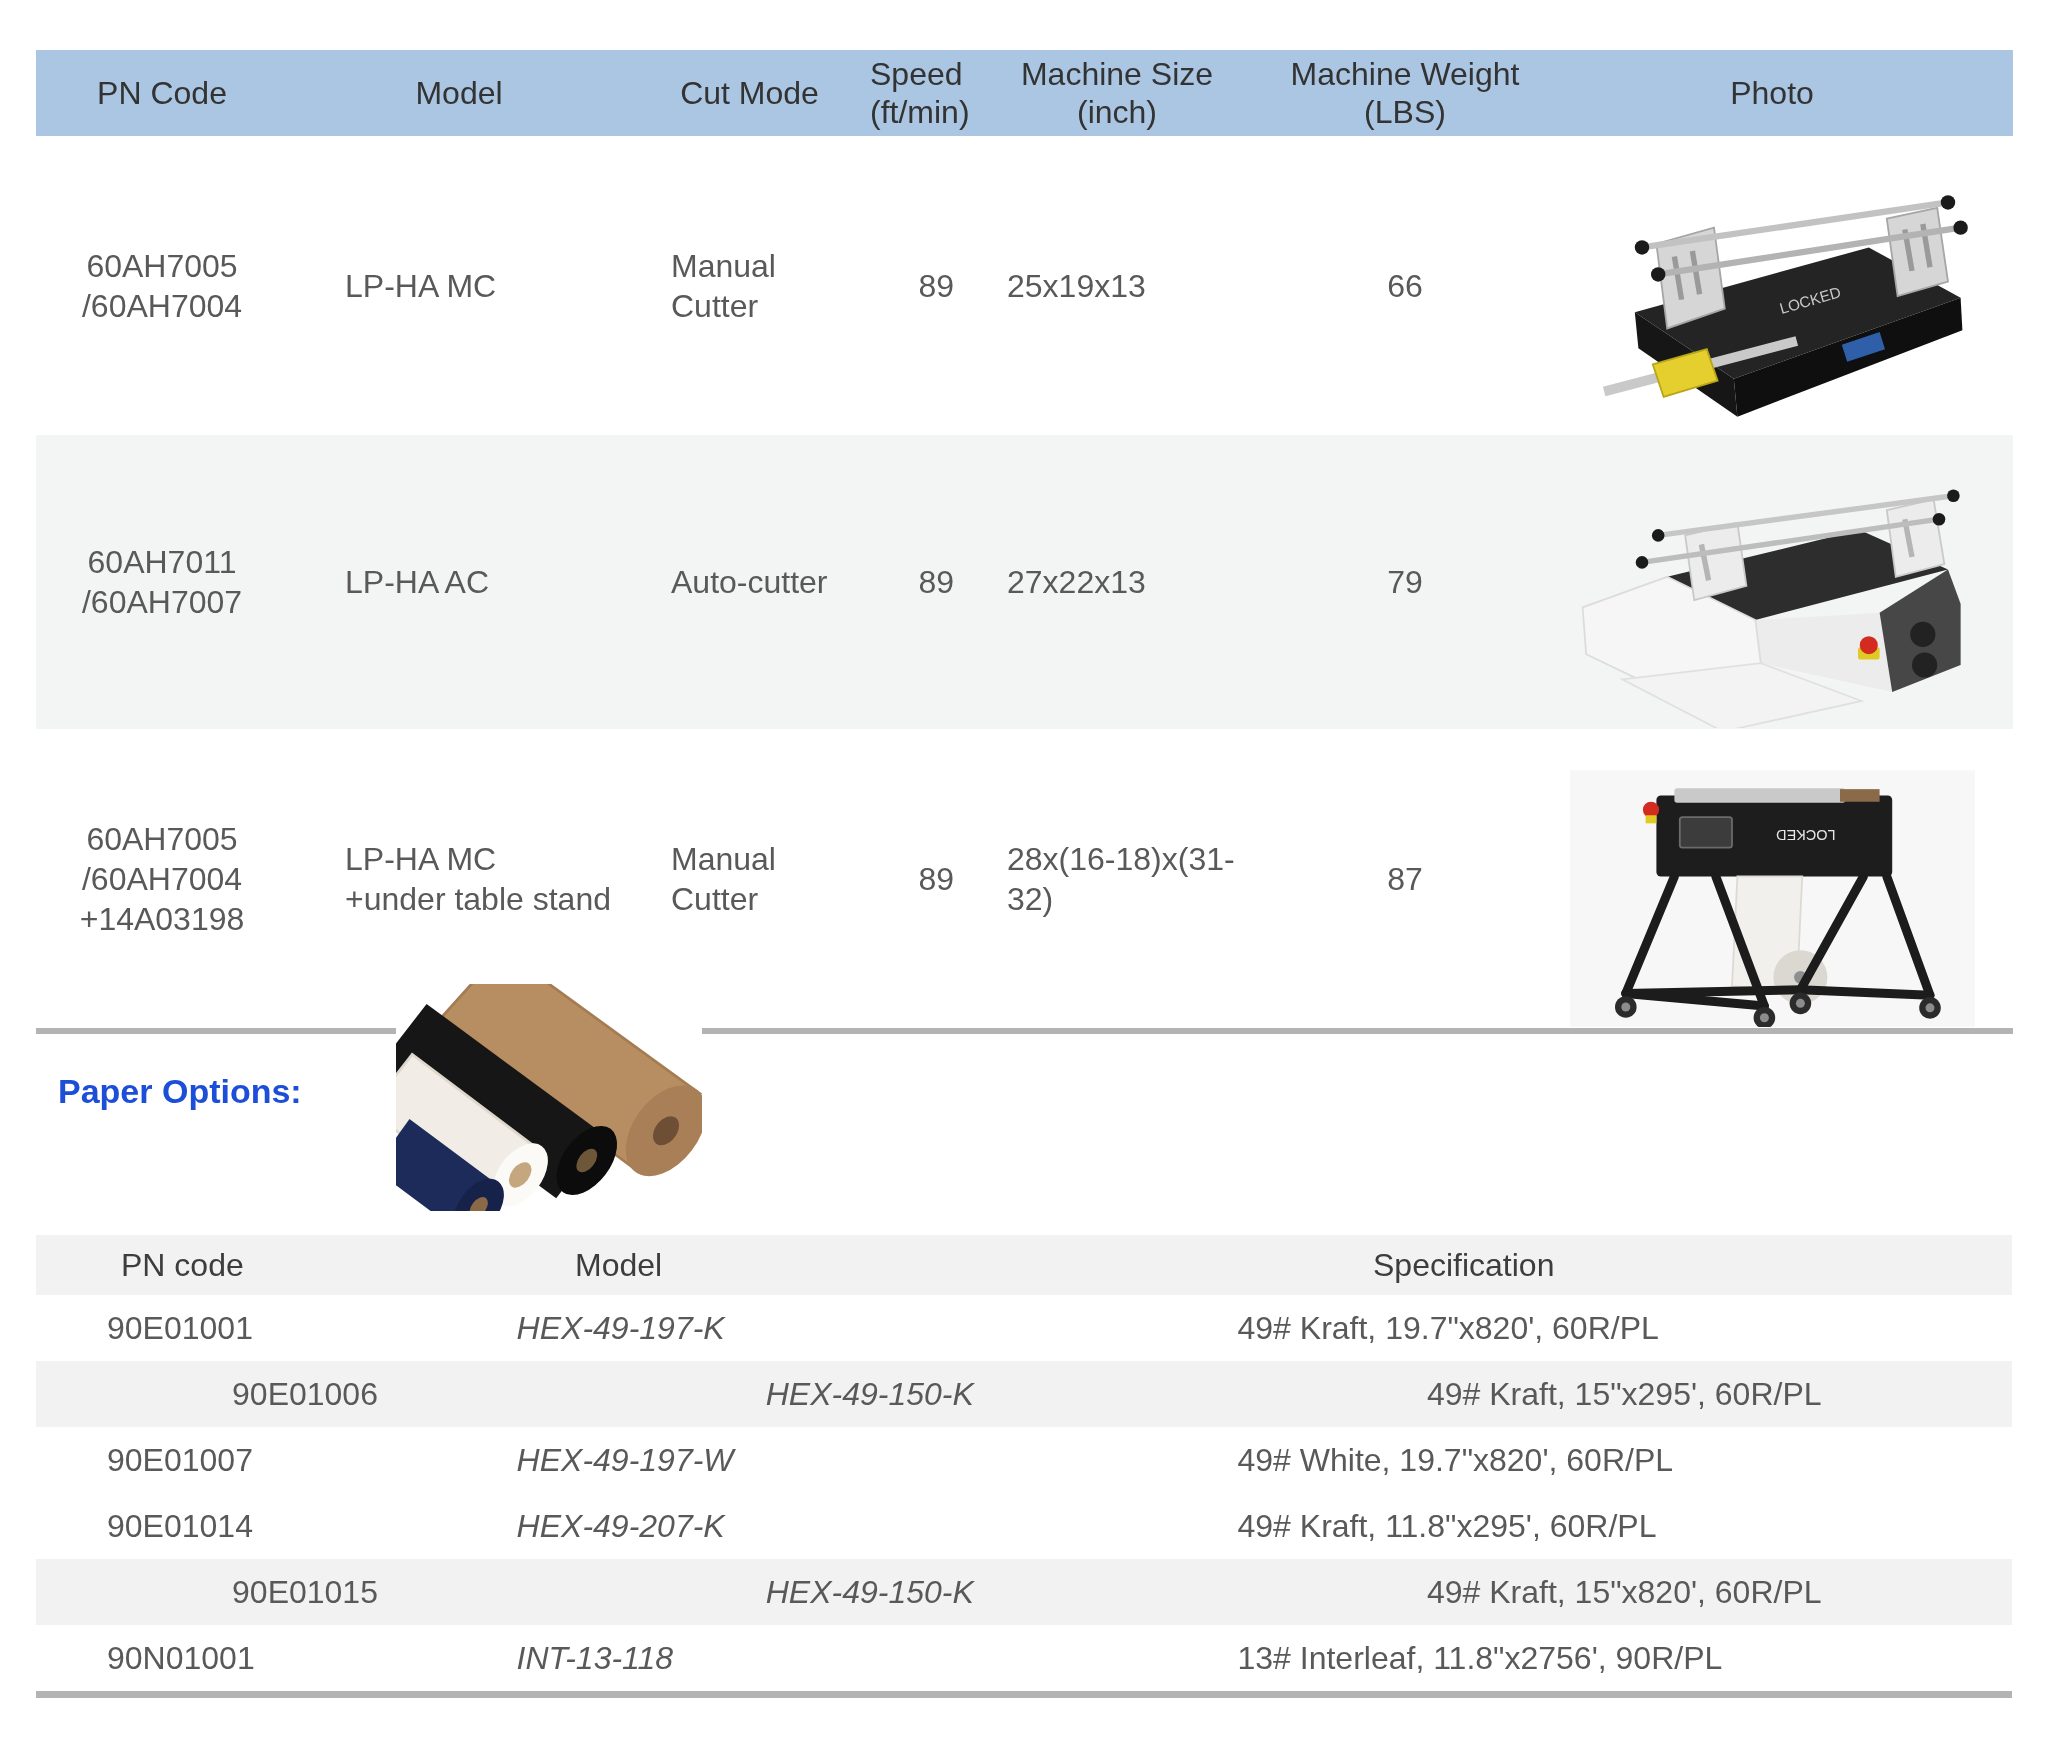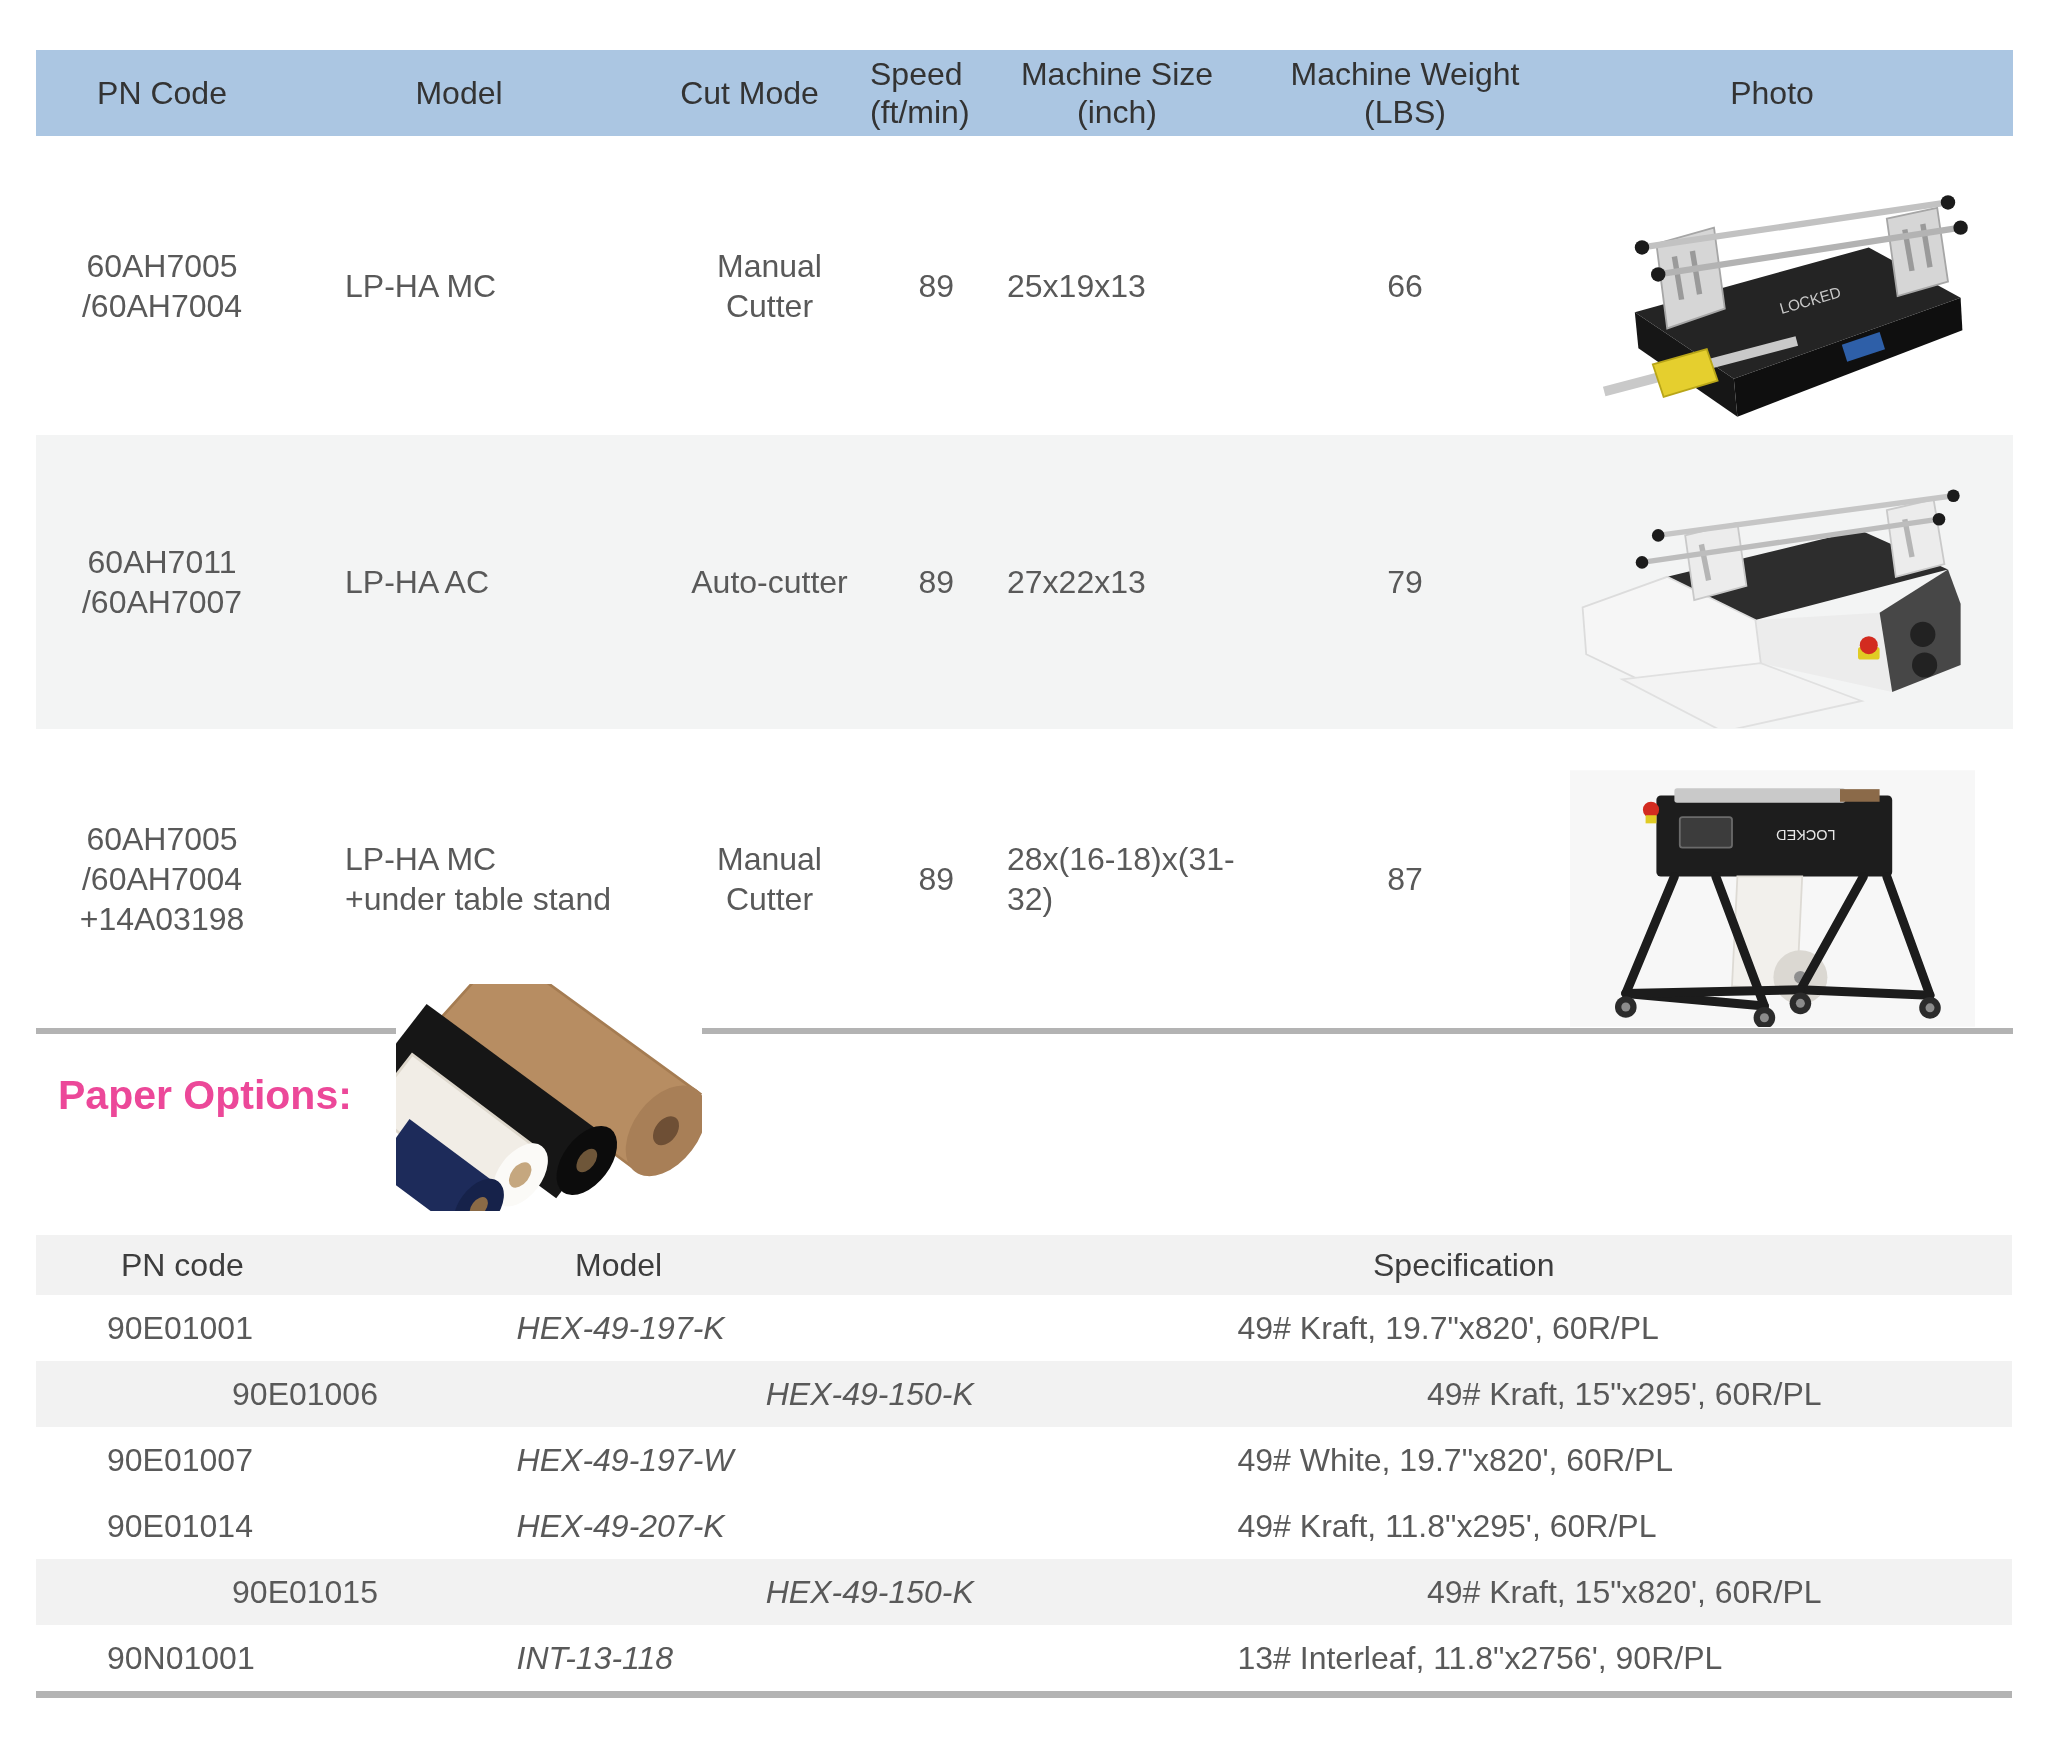--- a/index.html
+++ b/index.html
@@ -9,29 +9,29 @@
   
   table{border-collapse:collapse;table-layout:fixed;}
   .machines-table{position:absolute;left:36px;top:50px;width:1976px;font-size:32px;line-height:1.25;border-bottom:6.3px solid #b3b3b3;}
   .machines-table th{font-weight:normal;color:#333333;background:#abc6e2;height:84px;text-align:center;vertical-align:middle;white-space:pre-line;line-height:1.2;}
   .machines-table td{vertical-align:middle;color:#595959;white-space:pre-line;}
   .machines-table tr.m-row-0 td{height:267px;background:#ffffff;}
   .machines-table tr.m-row-1 td{height:270px;background:#f3f4f4;}
   .machines-table tr.m-row-2 td{height:257px;background:#ffffff;}
   .c-pn{text-align:center;}
   .c-model{text-align:left;padding-left:57px;}
-  .c-cut{text-align:center;padding-left:41px;}
+  .c-cut{text-align:left;padding-left:41px;}
   .c-speed{text-align:right;}
   .c-size{text-align:left;padding-left:52px;}
   .c-weight{text-align:center;}
   .c-photo{text-align:center;}
   .c-photo svg{vertical-align:middle;}
 
   
-  .paper-title{position:absolute;left:58px;top:1071px;font-size:41px;font-weight:bold;color:#ec4899;line-height:1.2;}
+  .paper-title{position:absolute;left:58px;top:1071px;font-size:34px;font-weight:bold;color:#1d4ed8;line-height:1.2;}
   .paper-rolls{position:absolute;left:396px;top:984px;width:306px;height:227px;overflow:hidden;background:#fff;}
 
   
   .paper-table{position:absolute;left:36px;top:1235px;width:1976px;font-size:32px;border-bottom:7.2px solid #b3b3b3;}
   .paper-table th{font-weight:normal;color:#3d3d3d;background:#f2f2f2;height:58px;text-align:left;vertical-align:middle;}
   .paper-table td{height:64px;vertical-align:middle;color:#595959;text-align:left;background:#ffffff;}
   .paper-table tr.alt td{background:#f2f2f2;text-align:center;}
   .p-th-pn{padding-left:85px;}
   .p-th-model{padding-left:71px;}
   .p-th-spec{padding-left:149px;}

